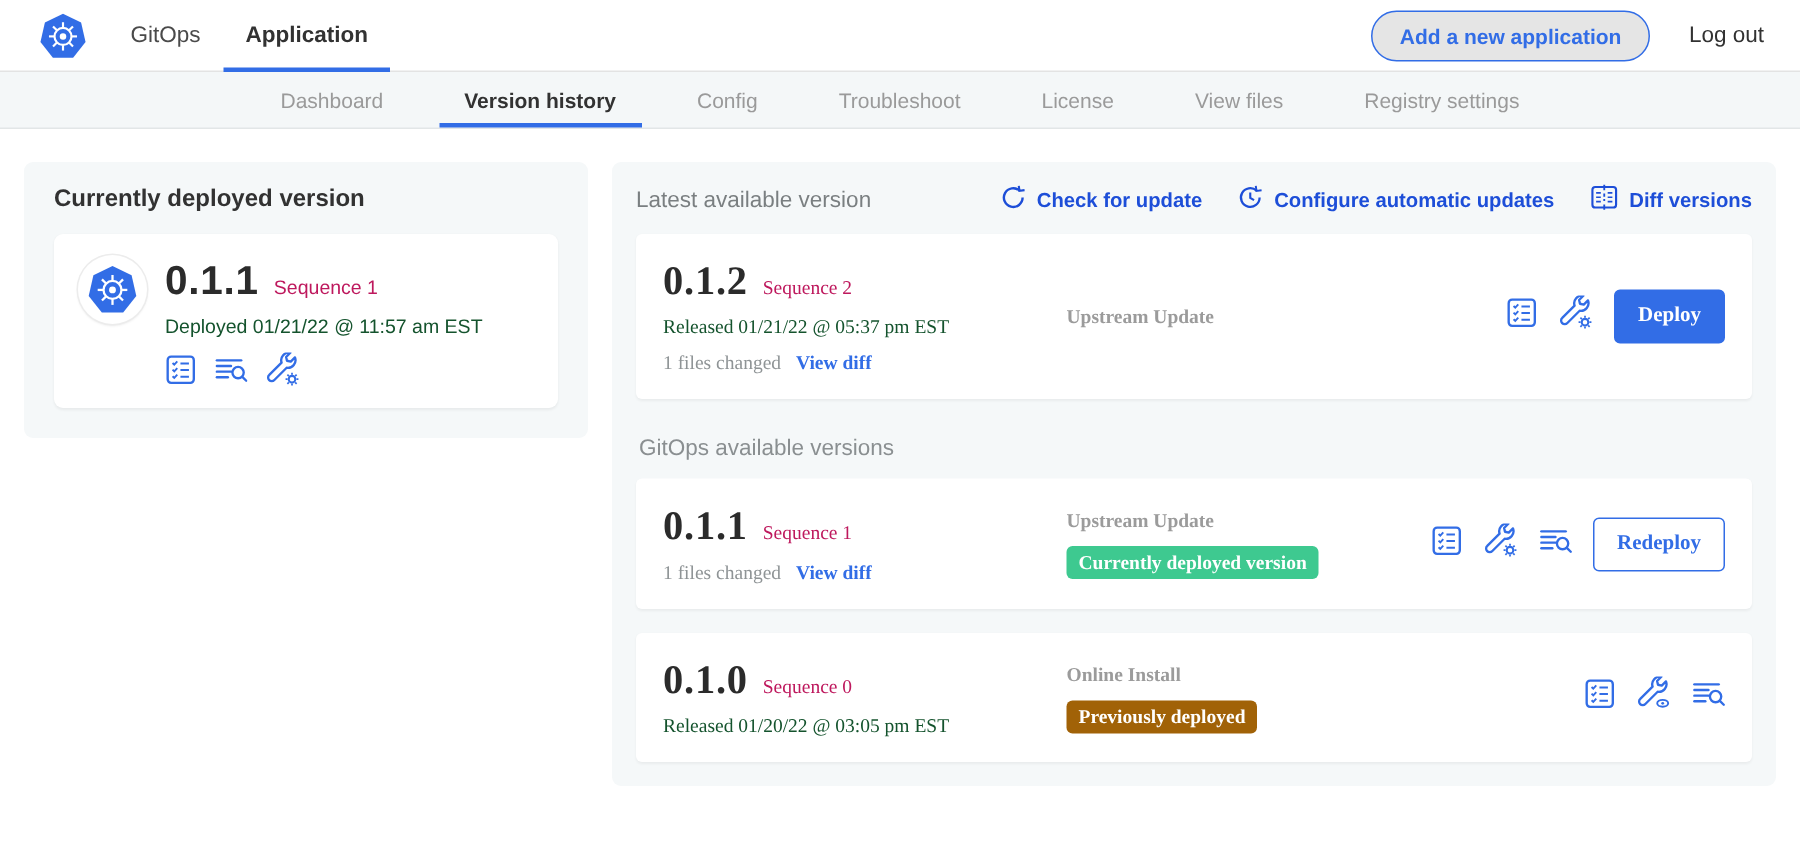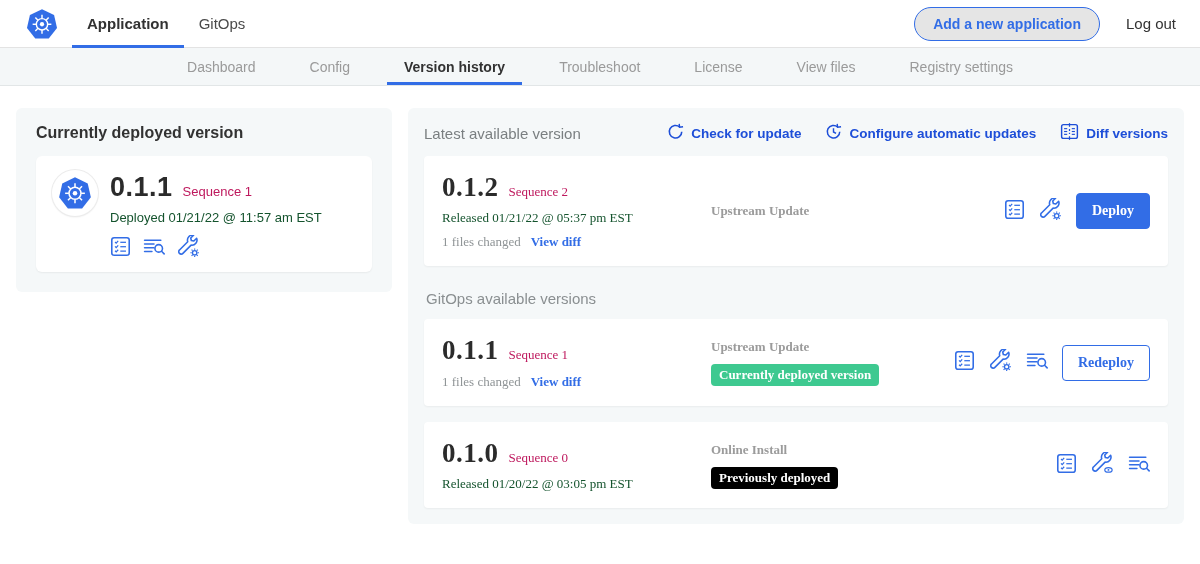--- a/index.html
+++ b/index.html
@@ -65,21 +65,21 @@
   .version-card { background:#fff; border-radius:4px; box-shadow:0 1px 2px rgba(0,0,0,0.05);
     padding:16px 18px; display:grid; grid-template-columns:255px 1fr auto;
     align-items:center; column-gap:14px;font-family:Liberation Serif, serif; }
   .vc-files { display:flex; align-items:center; gap:10px; font-size:13px; color:#8f9496;
     margin-top:8px; }
   .view-diff { color:#326de6; font-weight:bold; cursor:pointer; }
   .vc-mid { font-size:13px; font-weight:bold; color:#9b9b9b; }
   .badge { display:inline-block; margin-top:9px; font-size:13px; font-weight:bold;
     color:#fff; padding:3px 8px; border-radius:4px; }
   .badge.green { background:#3ec990; }
-  .badge.gray { background:#000000; }
+  .badge.gray { background:#a16207; }
   .vc-right { display:flex; align-items:center; gap:14px; color:#326de6; }
   .btn { font-family:inherit; font-size:14px; font-weight:bold; border-radius:4px;
     padding:9px 15px; cursor:pointer; }
   .btn.primary { background:#326de6; border:1px solid #326de6; color:#fff; }
   .btn.outline { background:#fff; border:1px solid #326de6; color:#326de6; }
 
   .other-title { font-size:15px; color:#8a8f91; margin:24px 0 12px 2px; }
   .mb24 { margin-bottom:8px; }
   .gap16 { margin-bottom:16px; }
 </style>
@@ -155,38 +155,38 @@
   </defs>
 </svg>
 
 <div class="topbar">
   <div class="brand">
     <svg width="36" height="36" viewBox="0 0 40 40">
         <use href="#i-k8s"></use>
       </svg>
   </div>
   <div class="top-tabs">
+    <div class="top-tab">
+      <span>GitOps</span>
+    </div>
     <div class="top-tab active">
       <span>Application</span>
-    </div>
-    <div class="top-tab">
-      <span>GitOps</span>
     </div>
   </div>
   <div class="top-spacer"></div>
   <div class="top-right">
     <button class="pill-btn">Add a new application</button>
     <span class="logout">Log out</span>
   </div>
 </div>
 
 <div class="subnav">
   <div class="subnav-item">Dashboard</div>
+  <div class="subnav-item active">Version history</div>
   <div class="subnav-item">Config</div>
-  <div class="subnav-item active">Version history</div>
   <div class="subnav-item">Troubleshoot</div>
   <div class="subnav-item">License</div>
   <div class="subnav-item">View files</div>
   <div class="subnav-item">Registry settings</div>
 </div>
 
 <div class="main">
 
   <div class="panel left-col">
     <div class="left-title">Currently deployed version</div>

